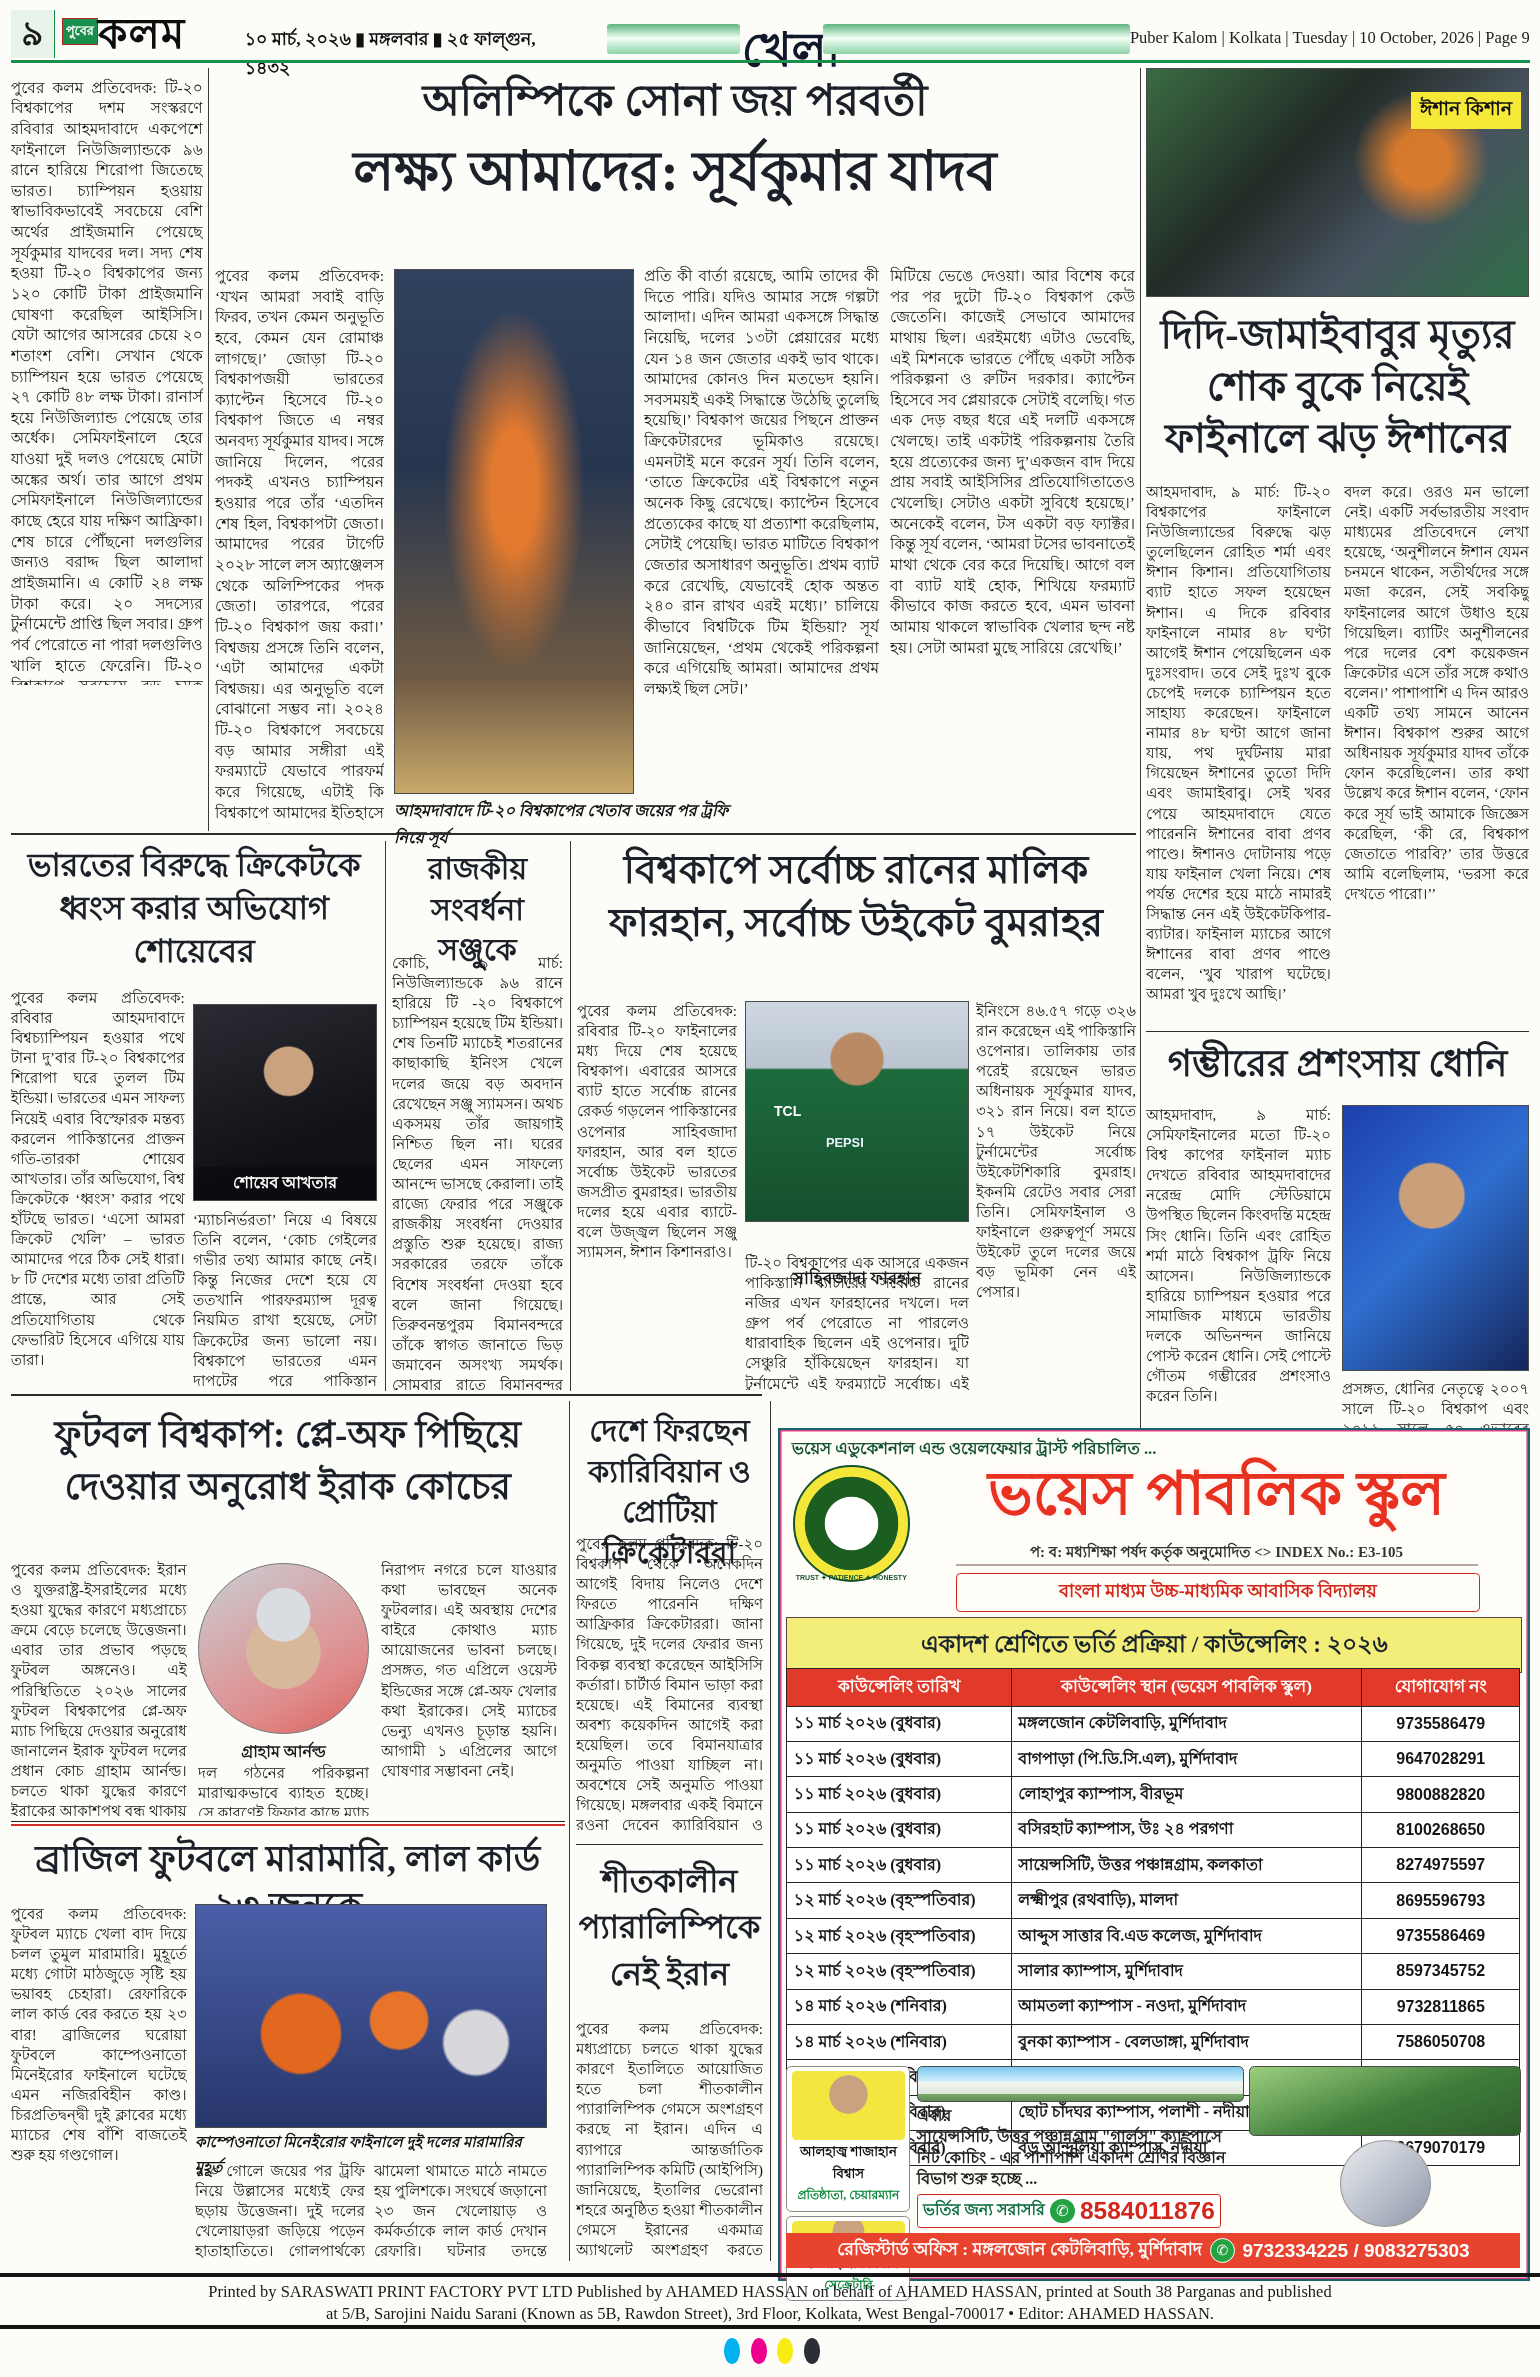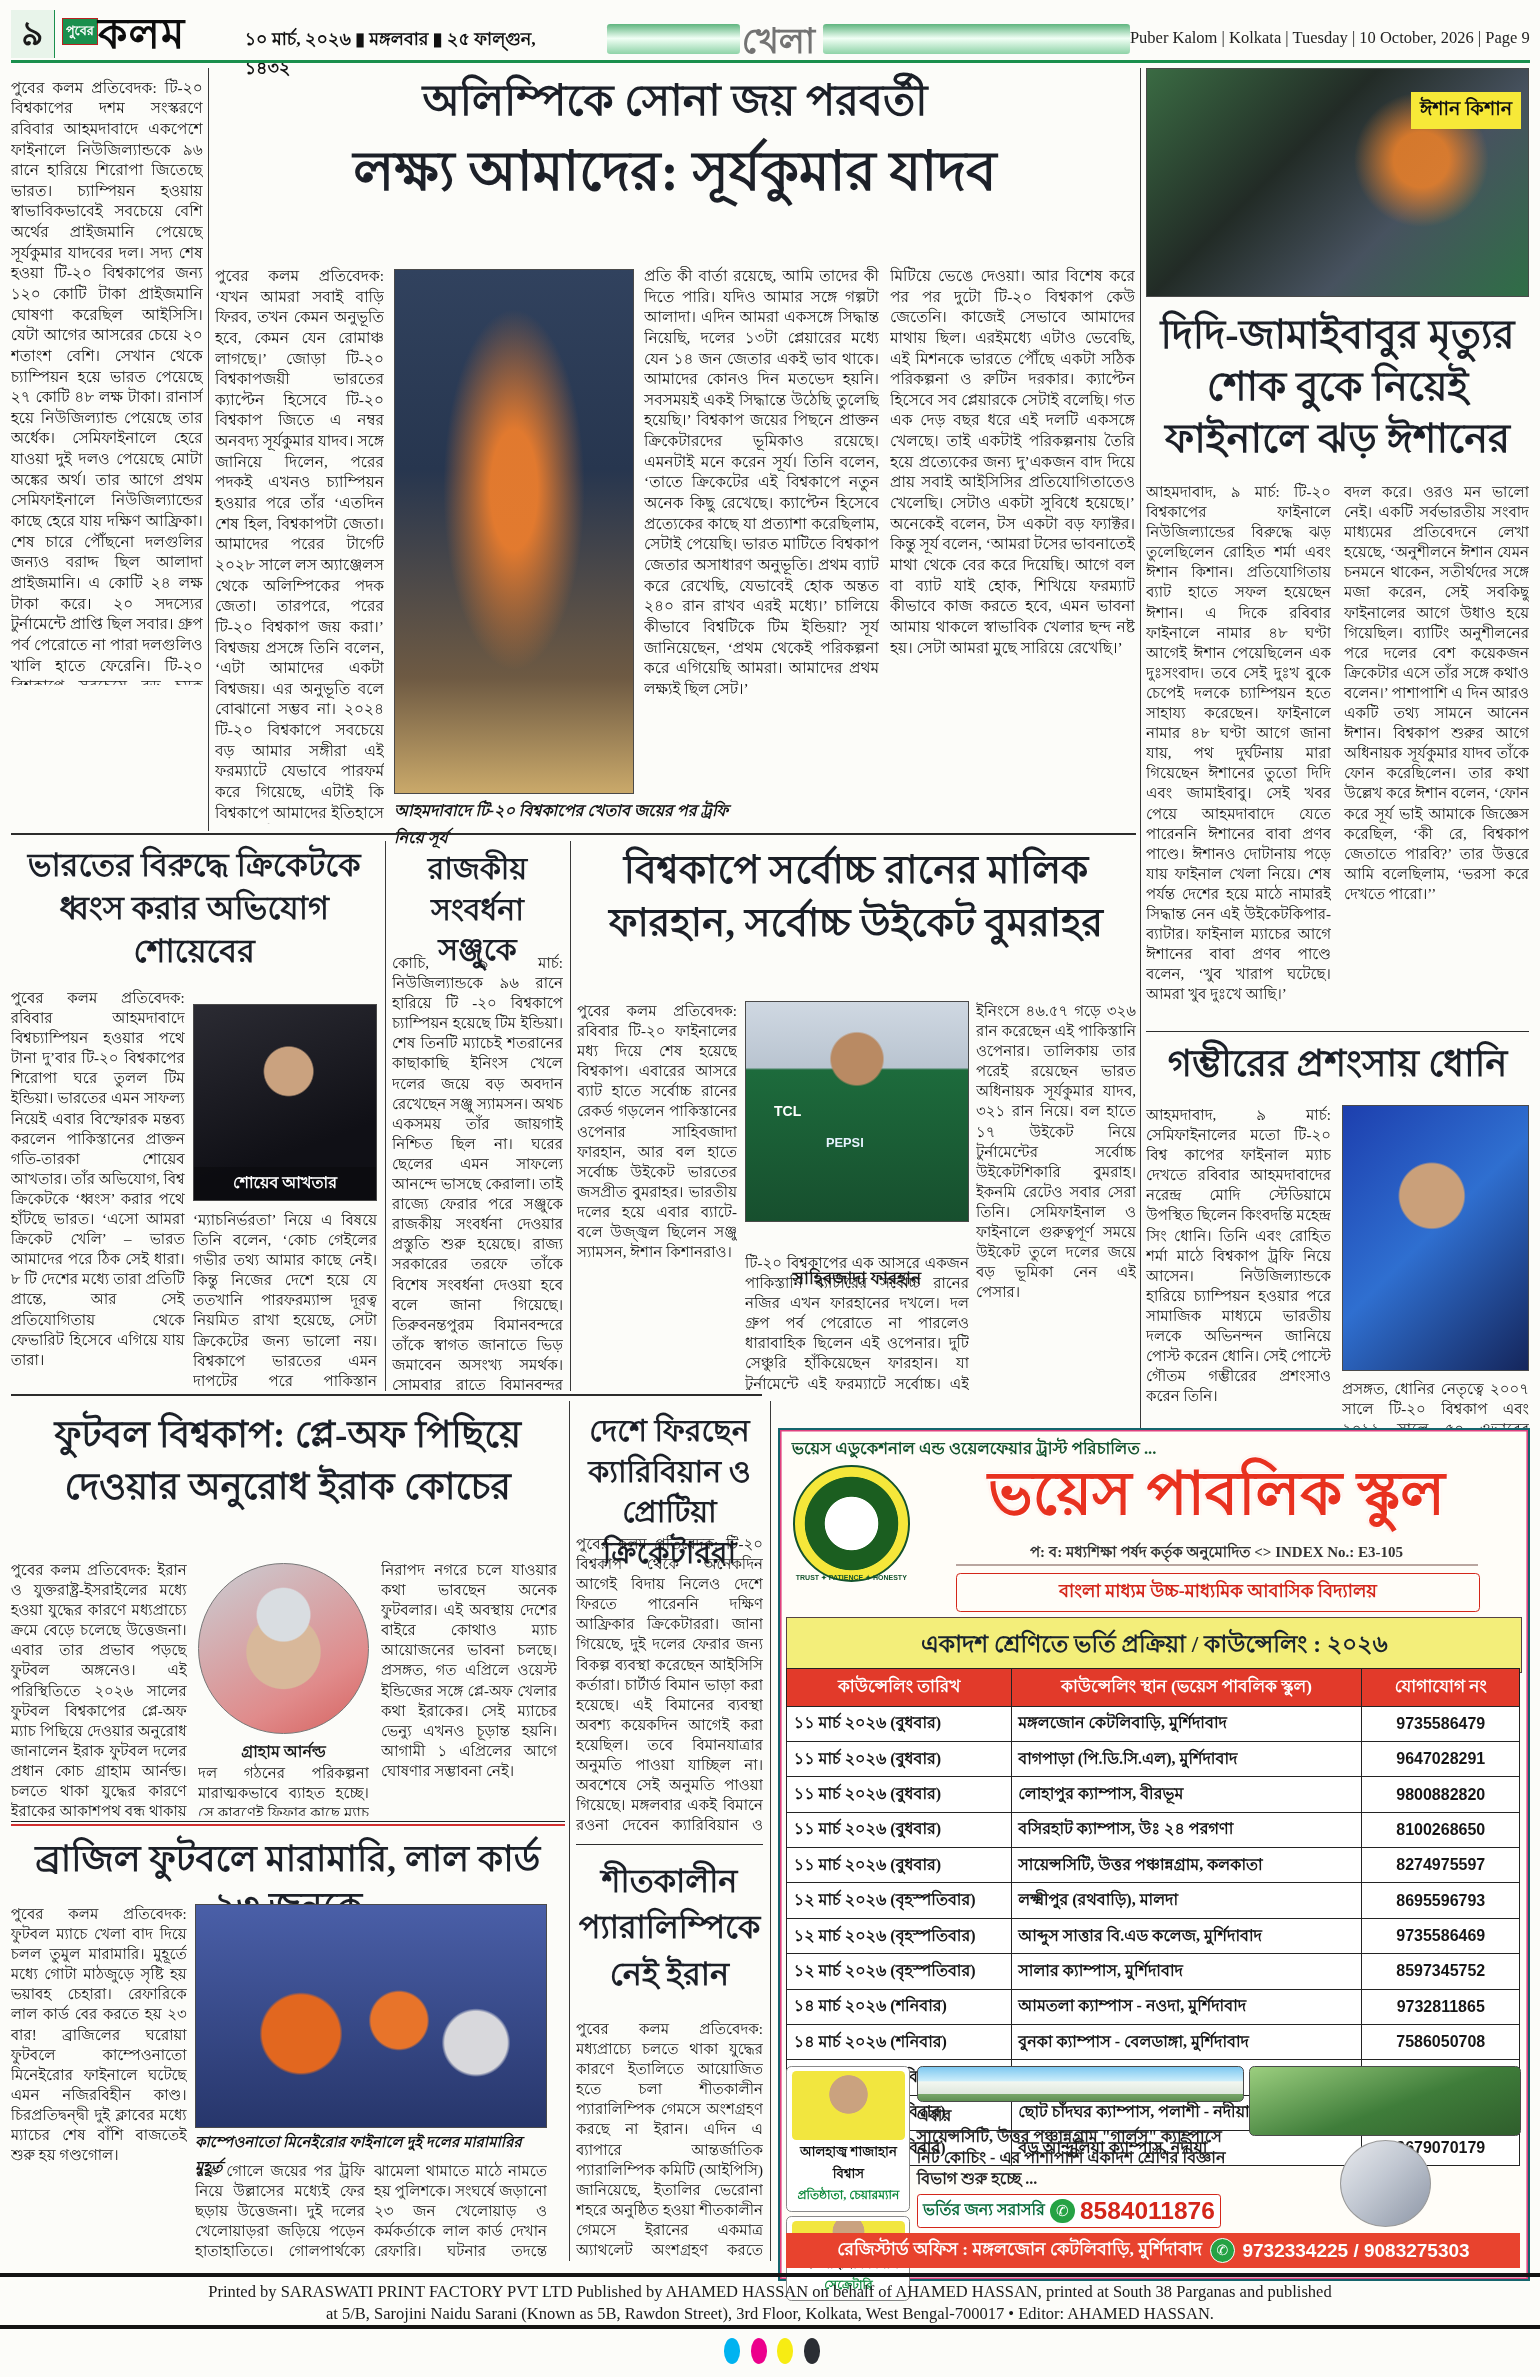--- a/index.html
+++ b/index.html
@@ -25,21 +25,21 @@
 </head>
 <body>
 
 <div class="abs" style="left:10.7px;top:9.6px;width:1519px;height:49px;">
   <div class="abs" style="left:0;top:0;width:44px;height:48px;background:#e8f4ea;border-right:1.6px solid #1a8f4d;font-size:34px;font-weight:bold;text-align:center;line-height:48px;">৯</div>
   <div class="abs" style="left:51px;top:1.1px;height:47px;">
     <span style="display:inline-block;vertical-align:top;background:#1a8f4d;color:#fff;font-size:12.8px;font-weight:bold;padding:2.1px 3.2px;margin-top:7.5px;border:0.5px solid #b22;">পুবের</span><span style="display:inline-block;font-size:42px;font-weight:900;color:#0d0d0d;letter-spacing:1.1px;line-height:47px;font-family:'Liberation Serif',serif;">কলম</span>
   </div>
   <div class="abs" style="left:234px;top:16px;width:341px;font-size:17.6px;font-weight:bold;color:#111;">১০ মার্চ, ২০২৬ ▮ মঙ্গলবার ▮ ২৫ ফাল্গুন, ১৪৩২</div>
   <div class="abs grad-bar" style="left:596px;top:14px;width:133px;height:30px;"></div>
-  <div class="abs" style="left:731px;top:4.3px;width:80px;font-size:35px;font-weight:900;color:#737373;text-align:left;font-family:'Liberation Serif',serif;">খেলা</div>
+  <div class="abs" style="left:731px;top:4.3px;width:80px;font-size:47px;font-weight:900;color:#0f172a;text-align:left;font-family:'Liberation Serif',serif;">খেলা</div>
   <div class="abs grad-bar" style="left:812px;top:14px;width:307px;height:30px;"></div>
   <div class="abs" style="left:1118px;top:18px;width:401px;font-size:16.5px;text-align:right;color:#222;">Puber Kalom | Kolkata | Tuesday | 10 October, 2026 | Page 9</div>
 </div>
 <div class="abs green-rule" style="left:10.7px;top:60px;width:1519px;height:3.2px;"></div>
 
 <div class="abs" style="left:10.7px;top:68px;width:192px;height:762px;">
   <div class="body-txt" style="margin-top:9.6px;height:607px;">পুবের কলম প্রতিবেদক: টি-২০ বিশ্বকাপের দশম সংস্করণে রবিবার আহমদাবাদে একপেশে ফাইনালে নিউজিল্যান্ডকে ৯৬ রানে হারিয়ে শিরোপা জিতেছে ভারত। চ্যাম্পিয়ন হওয়ায় স্বাভাবিকভাবেই সবচেয়ে বেশি অর্থের প্রাইজমানি পেয়েছে সূর্যকুমার যাদবের দল। সদ্য শেষ হওয়া টি-২০ বিশ্বকাপের জন্য ১২০ কোটি টাকা প্রাইজমানি ঘোষণা করেছিল আইসিসি। যেটা আগের আসরের চেয়ে ২০ শতাংশ বেশি। সেখান থেকে চ্যাম্পিয়ন হয়ে ভারত পেয়েছে ২৭ কোটি ৪৮ লক্ষ টাকা। রানার্স হয়ে নিউজিল্যান্ড পেয়েছে তার অর্ধেক। সেমিফাইনালে হেরে যাওয়া দুই দলও পেয়েছে মোটা অঙ্কের অর্থ। তার আগে প্রথম সেমিফাইনালে নিউজিল্যান্ডের কাছে হেরে যায় দক্ষিণ আফ্রিকা। শেষ চারে পৌঁছনো দলগুলির জন্যও বরাদ্দ ছিল আলাদা প্রাইজমানি। এ কোটি ২৪ লক্ষ টাকা করে। ২০ সদস্যের টুর্নামেন্টে প্রাপ্তি ছিল সবার। গ্রুপ পর্ব পেরোতে না পারা দলগুলিও খালি হাতে ফেরেনি। টি-২০ বিশ্বকাপে সবচেয়ে বড় চমক আফগানিস্তান। আন্ডারডগ হিসেবে শুরু করে সুপার এইটে যাওয়া নিশ্চিত করে তারা। শেষ ছয়ে জায়গা করে নেওয়া বাকি দলগুলির মধ্যে ছিল শ্রীলঙ্কা, পাকিস্তান এবং ওয়েস্ট ইন্ডিজ। এই ছয় দল পেয়েছে সাড়ে ৩ কোটি টাকা করে।</div>
 </div>
 <div class="vrule" style="left:208px;top:68px;height:763px;"></div>
 

